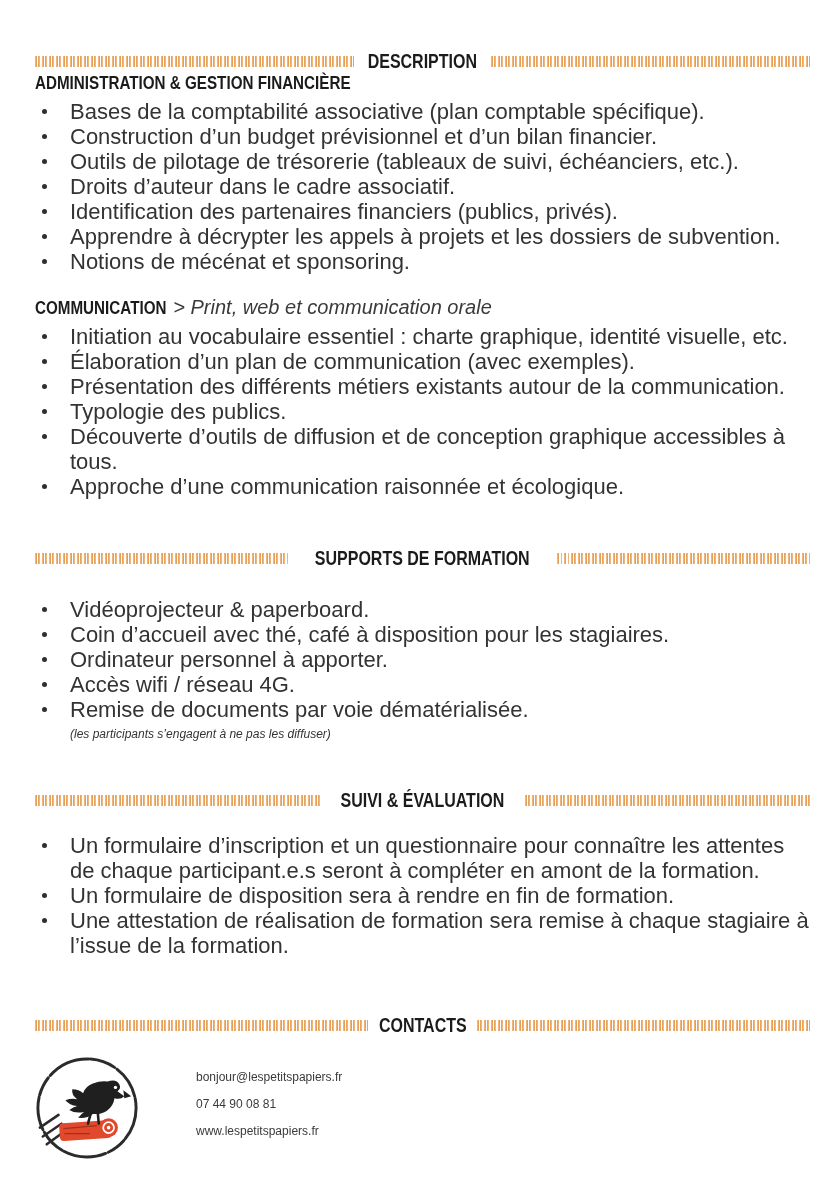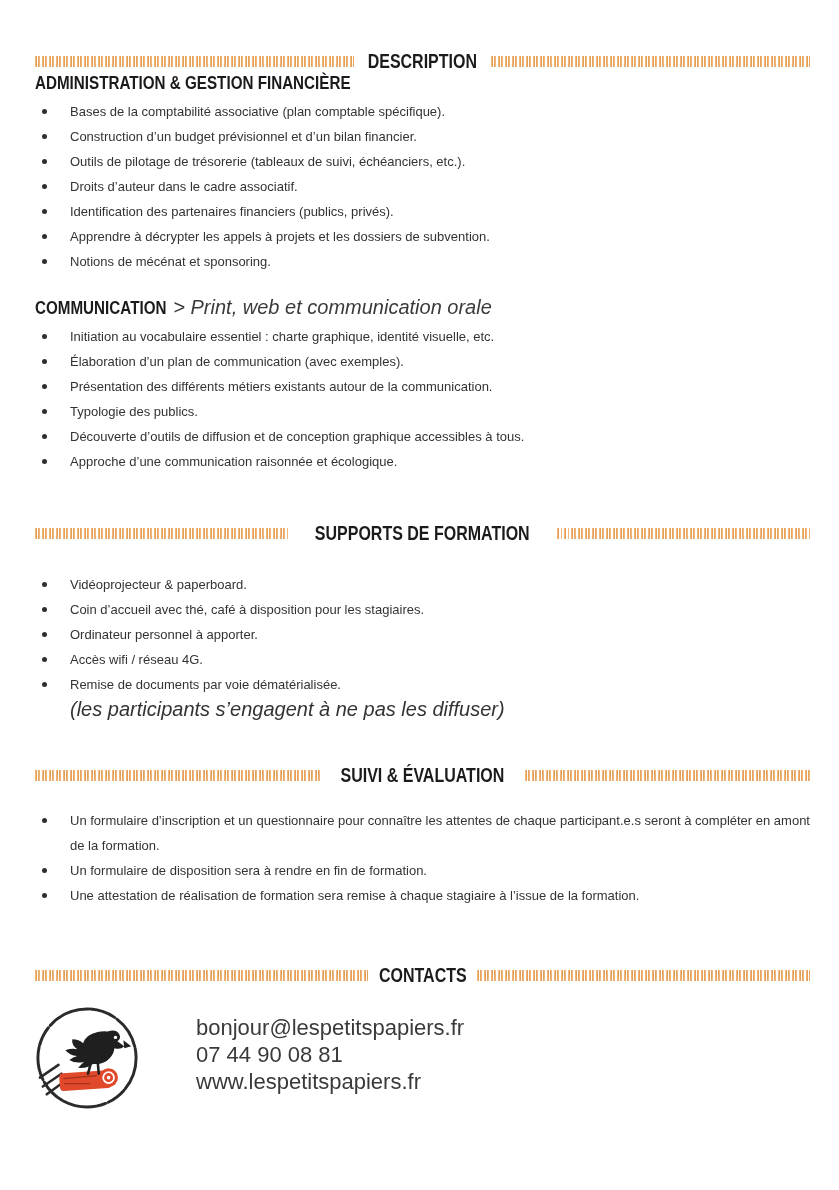--- a/index.html
+++ b/index.html
@@ -31,40 +31,40 @@
   .condensed {
     display:inline-block; font-weight:800; white-space:nowrap;
     transform:scaleX(0.8); transform-origin:left center;
   }
   .heading-sub {
     font-weight:400; font-style:italic; font-size:20px; color:#3a3a3a;
     margin-left:-26px;
   }
 
   
-  .bullets { list-style:none; margin:0; padding:0; font-size:13px; line-height:25px; }
+  .bullets { list-style:none; margin:0; padding:0; font-size:22px; line-height:25px; }
   .bullets li { position:relative; padding-left:35px; }
   .bullets li::before {
     content:""; position:absolute; left:7px; top:10px;
     width:5px; height:5px; border-radius:50%; background:#2e2e2e;
   }
-  .note { font-style:italic; padding-left:35px; font-size:20px; line-height:25px; }
+  .note { font-style:italic; padding-left:35px; font-size:12px; line-height:25px; }
 
   .sec-admin    { }
   .sec-comm     { margin-top:22px; }
   .band-supports{ margin-top:48px; }
   .supports-list{ margin-top:28px; }
   .band-suivi   { margin-top:42px; }
   .suivi-list   { margin-top:22px; }
   .band-contacts{ margin-top:56px; }
 
   
   .contacts-row { display:flex; align-items:flex-start; gap:55px; margin-top:16px; }
   .logo-wrap { width:108px; height:112px; flex:0 0 auto; margin-left:-2px; }
-  .contact-lines { padding-top:12px; font-size:22px; line-height:27px; color:#3a3a3a; }
+  .contact-lines { padding-top:12px; font-size:12px; line-height:27px; color:#3a3a3a; }
 </style>
 </head>
 <body>
 
 <div class="page">
 
   <div class="band">
     <span class="ticks"></span>
     <h1 class="band-title">DESCRIPTION</h1>
     <span class="ticks"></span>

